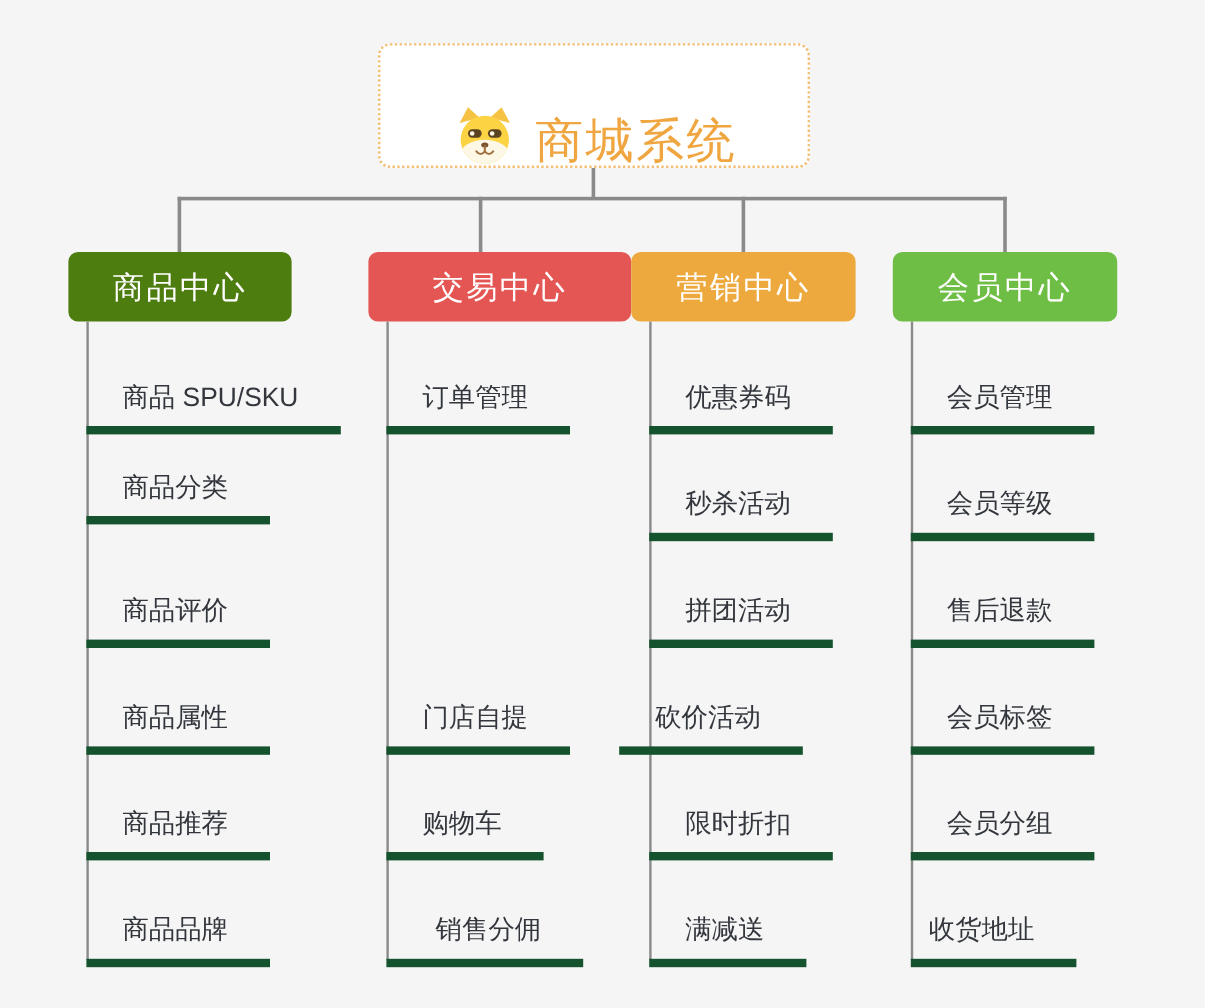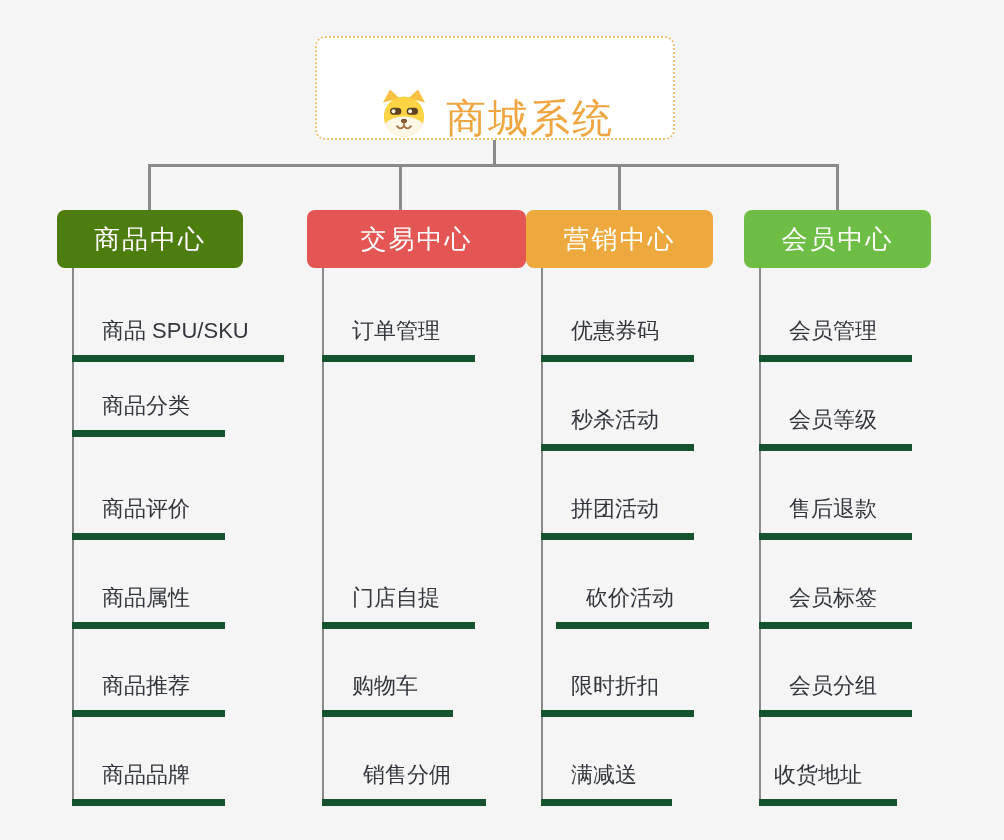--- a/index.html
+++ b/index.html
@@ -94,21 +94,21 @@
   <div class="leaf" style="left:72px;top:761px;">商品品牌</div>
 
   <div class="leaf" style="left:322px;top:317px;">订单管理</div>
   <div class="leaf" style="left:322px;top:584px;">门店自提</div>
   <div class="leaf" style="left:322px;top:672px;">购物车</div>
   <div class="leaf" style="left:322px;top:761px;padding-left:41px;">销售分佣</div>
 
   <div class="leaf" style="left:541px;top:317px;">优惠券码</div>
   <div class="leaf" style="left:541px;top:406px;">秒杀活动</div>
   <div class="leaf" style="left:541px;top:495px;">拼团活动</div>
-  <div class="leaf" style="left:556px;top:584px;">砍价活动</div>
+  <div class="leaf" style="left:516px;top:584px;">砍价活动</div>
   <div class="leaf" style="left:541px;top:672px;">限时折扣</div>
   <div class="leaf" style="left:541px;top:761px;">满减送</div>
 
   <div class="leaf" style="left:759px;top:317px;">会员管理</div>
   <div class="leaf" style="left:759px;top:406px;">会员等级</div>
   <div class="leaf" style="left:759px;top:495px;">售后退款</div>
   <div class="leaf" style="left:759px;top:584px;">会员标签</div>
   <div class="leaf" style="left:759px;top:672px;">会员分组</div>
   <div class="leaf" style="left:759px;top:761px;padding-left:15px;">收货地址</div>
 

